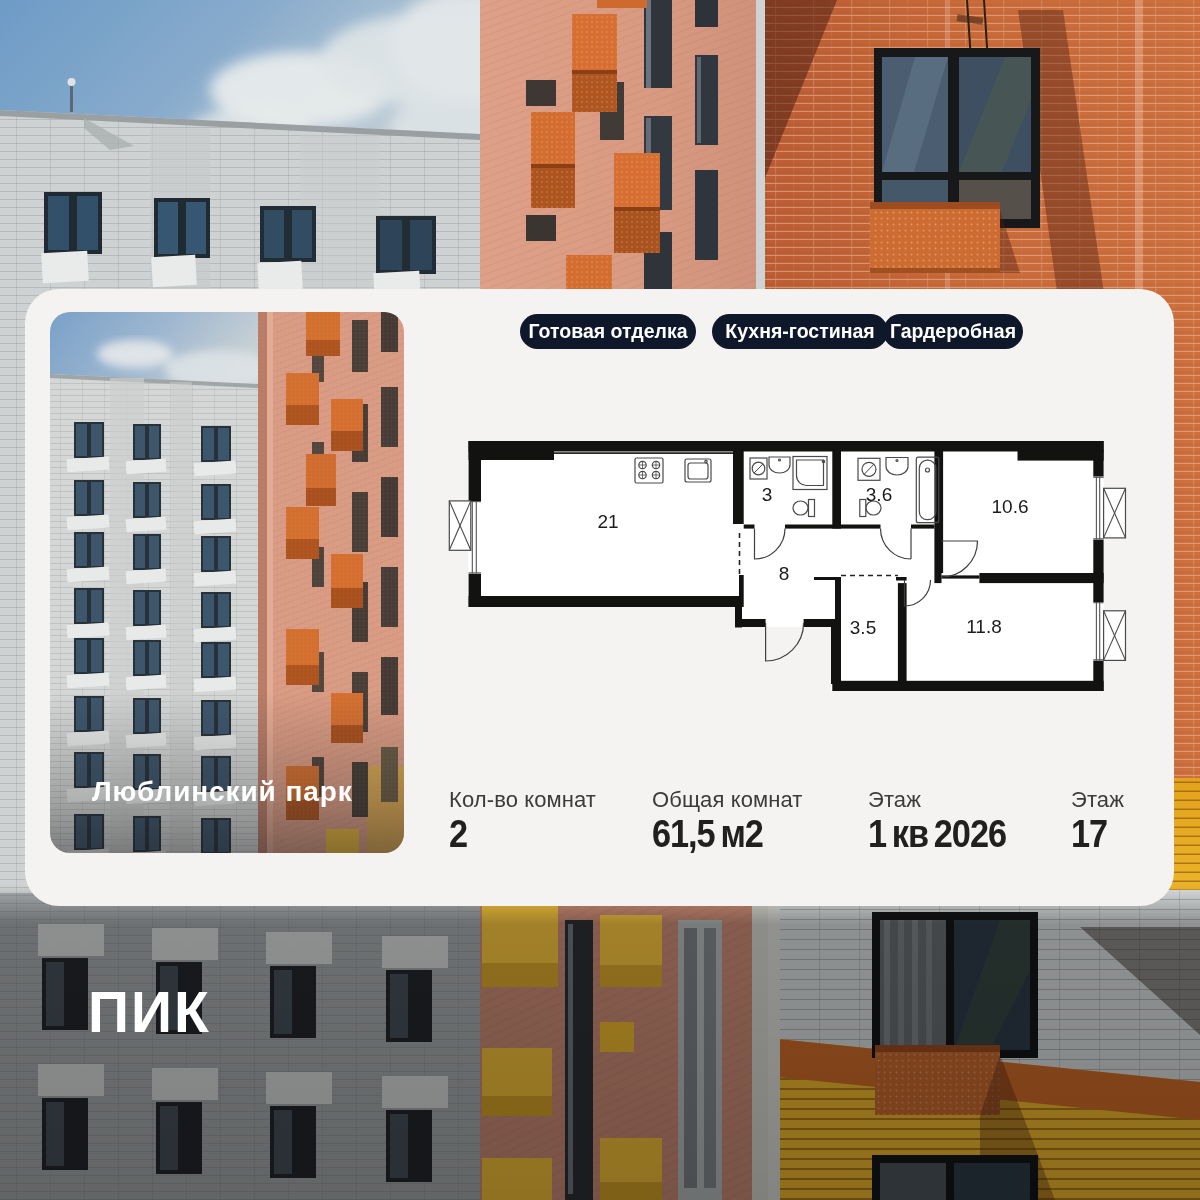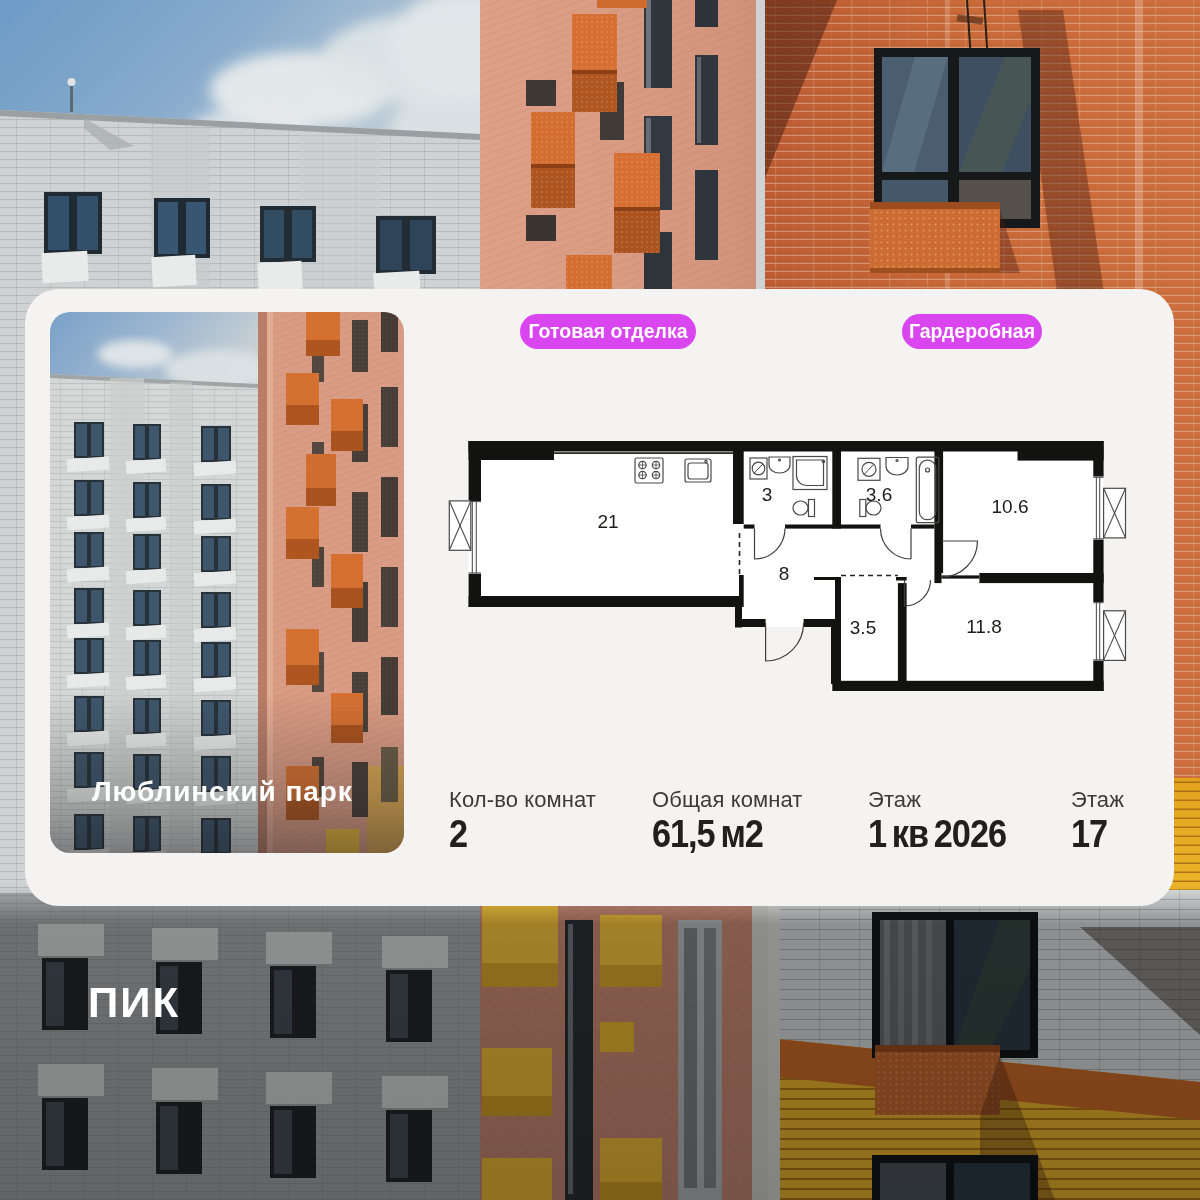--- a/index.html
+++ b/index.html
@@ -2,27 +2,27 @@
 <html><head>
 <meta charset="utf-8">
 <style>
 html,body{margin:0;padding:0}
 body{width:1200px;height:1200px;position:relative;overflow:hidden;background:#9a958e;font-family:"Liberation Sans",sans-serif}
 .abs{position:absolute}
 #dim{left:0;top:600px;width:1200px;height:600px;z-index:2;background:linear-gradient(180deg,rgba(0,0,0,0) 0%,rgba(0,0,0,0) 47.5%,rgba(0,0,0,0.35) 54%,rgba(0,0,0,0.41) 100%)}
 #card{left:25px;top:289px;width:1149px;height:617px;background:#f4f3f1;border-radius:34px;z-index:3}
 #photo{position:absolute;left:25px;top:23px;width:354px;height:541px;border-radius:20px;overflow:hidden}
 #phototitle{position:absolute;left:42px;top:464px;color:#fff;font-size:28px;font-weight:bold;letter-spacing:0.9px;white-space:nowrap}
-.btn{position:absolute;top:25px;height:35px;border-radius:18px;background:#d946ef;color:#fff;font-size:19.5px;font-weight:bold;display:flex;align-items:center;justify-content:center;white-space:nowrap}
+.btn{position:absolute;top:25px;height:35px;border-radius:18px;background:#0f172a;color:#fff;font-size:19.5px;font-weight:bold;display:flex;align-items:center;justify-content:center;white-space:nowrap}
 #b1{left:495px;width:176px}
 #b2{left:687px;width:176px}
-#b3{left:877px;width:140px}
+#b3{left:858px;width:140px}
 .lbl{position:absolute;top:498px;font-size:22px;color:#3c3b39;letter-spacing:0.1px;white-space:nowrap}
 .val{position:absolute;top:523px;font-size:39px;font-weight:bold;color:#21201e;letter-spacing:-1.2px;white-space:nowrap;transform:scaleX(0.88);transform-origin:0 50%}
-#pik{left:88px;top:979px;color:#fff;font-size:42px;font-weight:bold;z-index:4;letter-spacing:2px}
+#pik{left:88px;top:979px;color:#fff;font-size:57px;font-weight:bold;z-index:4;letter-spacing:2px}
 </style>
 </head>
 <body>
 
 <svg class="abs" style="left:0;top:0;z-index:1" width="480" height="1200" viewBox="0 0 480 1200">
 <defs>
 <linearGradient id="skyL" x1="0" y1="0" x2="1" y2="0.35">
 <stop offset="0" stop-color="#6d9bc6"></stop>
         <stop offset="0.5" stop-color="#88abcc"></stop>
         <stop offset="1" stop-color="#c0cdd6"></stop>
@@ -521,20 +521,21 @@
 <g>
             <rect x="283" y="560" width="28" height="18" fill="#e9b83a"></rect>
           </g>
 </g>
 <rect x="208" y="0" width="146" height="578" fill="url(#dotsP)" opacity="0.25"></rect>
 <rect x="0" y="380" width="354" height="198" fill="url(#fadeP)"></rect>
 </svg>
 <div id="phototitle">Люблинский парк</div>
 </div>
 <div class="btn" id="b1">Готовая отделка</div>
+<div class="btn" id="b2">Кухня-гостиная</div>
 <div class="btn" id="b3">Гардеробная</div>
 <div class="lbl" style="left:424px">Кол-во комнат</div>
 <div class="val" style="left:424px">2</div>
 <div class="lbl" style="left:627px">Общая комнат</div>
 <div class="val" style="left:627px">61,5 м2</div>
 <div class="lbl" style="left:843px">Этаж</div>
 <div class="val" style="left:843px">1 кв 2026</div>
 <div class="lbl" style="left:1046px">Этаж</div>
 <div class="val" style="left:1046px">17</div>
 <svg class="abs" style="left:420px;top:145px" width="690" height="262" viewBox="445 434 690 262">

